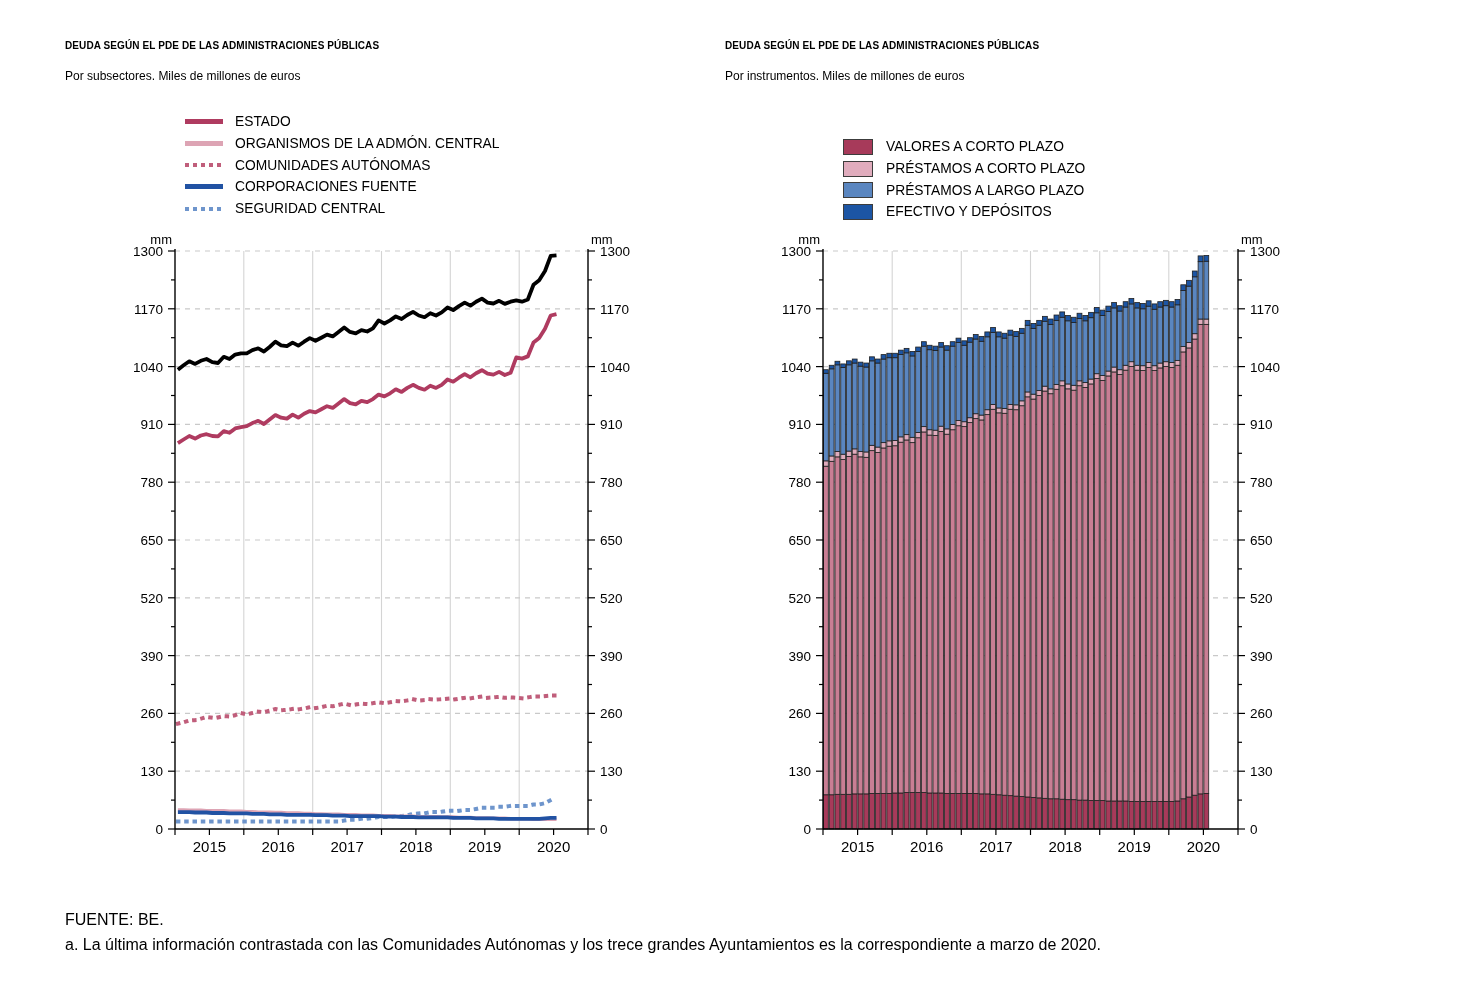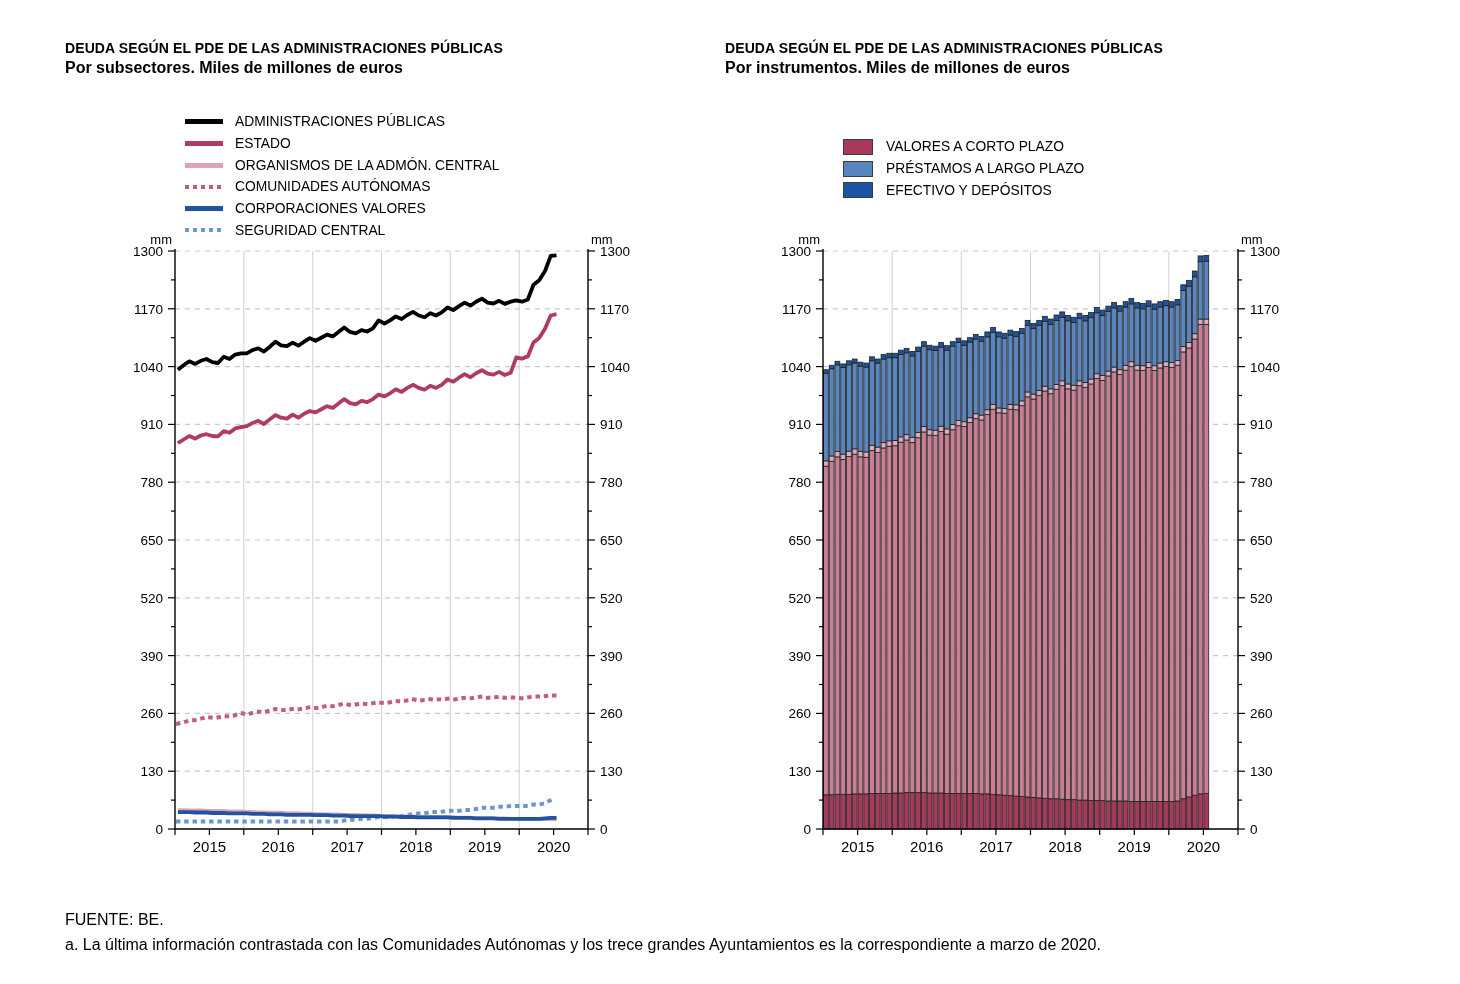--- a/index.html
+++ b/index.html
@@ -1,58 +1,54 @@
 <!DOCTYPE html>
 <html><head>
 <meta charset="utf-8">
 <style>
   * { margin:0; padding:0; box-sizing:border-box; }
   html,body { width:1460px; height:984px; background:#ffffff;
     font-family:"Liberation Sans", sans-serif; color:#000; overflow:hidden; }
   .title-block { position:absolute; width:640px; }
-  .chart-title { font-size:14px; font-weight:700; letter-spacing:0.1px; }
-  .chart-subtitle { font-size:16px; font-weight:700; margin-top:3px; }
+  .chart-title { font-size:10px; font-weight:700; letter-spacing:0.1px; }
+  .chart-subtitle { font-size:12px; font-weight:400; margin-top:18px; }
   .legend { position:absolute; }
   .lrow { display:flex; align-items:center; height:21.7px; }
   .lsample { width:38px; height:5px; margin-right:12px; flex:0 0 38px; }
   .lsample.dotted { height:4px; }
   .lbox { width:30px; height:16px; margin-right:13px; flex:0 0 30px;
           border:1.5px solid #3c3c3c; }
   .llabel { font-size:13.8px; white-space:nowrap; }
   svg { position:absolute; }
   .footer-line { position:absolute; font-size:16px; }
 </style>
 </head>
 <body>
 
 <div class="title-block" style="left:65px; top:40px;">
   <div class="chart-title">DEUDA SEGÚN EL PDE DE LAS ADMINISTRACIONES PÚBLICAS</div>
   <div class="chart-subtitle">Por subsectores. Miles de millones de euros</div>
 </div>
 
 <div class="legend" style="left:185px; top:111px;">
   <div class="lrow">
-    <span class="lsample" style="background: rgb(0, 0, 0);"></span>
-    <span class="llabel">ADMINISTRACIONES PÚBLICAS</span>
-  </div>
-  <div class="lrow">
     <span class="lsample" style="background: rgb(175, 59, 96);"></span>
     <span class="llabel">ESTADO</span>
   </div>
   <div class="lrow">
     <span class="lsample" style="background: rgb(221, 164, 180);"></span>
     <span class="llabel">ORGANISMOS DE LA ADMÓN. CENTRAL</span>
   </div>
   <div class="lrow">
     <span class="lsample dotted" style="background: repeating-linear-gradient(90deg, rgb(192, 94, 123) 0px, rgb(192, 94, 123) 4px, transparent 4px, transparent 8px);"></span>
     <span class="llabel">COMUNIDADES AUTÓNOMAS</span>
   </div>
   <div class="lrow">
     <span class="lsample" style="background: rgb(33, 82, 163);"></span>
-    <span class="llabel">CORPORACIONES VALORES</span>
+    <span class="llabel">CORPORACIONES FUENTE</span>
   </div>
   <div class="lrow">
     <span class="lsample dotted" style="background: repeating-linear-gradient(90deg, rgb(110, 149, 204) 0px, rgb(110, 149, 204) 4px, transparent 4px, transparent 8px);"></span>
     <span class="llabel">SEGURIDAD CENTRAL</span>
   </div>
 </div>
 
 <svg id="svgLeft" style="left:60px; top:225px;" width="580" height="660">
     <g>
       <line x1="183.8" x2="183.8" y1="26" y2="604" stroke="#d4d4d4" stroke-width="1.1"></line>
@@ -173,20 +169,24 @@
 
 <div class="title-block" style="left:725px; top:40px;">
   <div class="chart-title">DEUDA SEGÚN EL PDE DE LAS ADMINISTRACIONES PÚBLICAS</div>
   <div class="chart-subtitle">Por instrumentos. Miles de millones de euros</div>
 </div>
 
 <div class="legend" style="left:843px; top:136px;">
   <div class="lrow">
     <span class="lbox" style="background: rgb(167, 58, 90);"></span>
     <span class="llabel">VALORES A CORTO PLAZO</span>
+  </div>
+  <div class="lrow">
+    <span class="lbox" style="background: rgb(224, 172, 189);"></span>
+    <span class="llabel">PRÉSTAMOS A CORTO PLAZO</span>
   </div>
   <div class="lrow">
     <span class="lbox" style="background: rgb(90, 134, 192);"></span>
     <span class="llabel">PRÉSTAMOS A LARGO PLAZO</span>
   </div>
   <div class="lrow">
     <span class="lbox" style="background: rgb(28, 85, 164);"></span>
     <span class="llabel">EFECTIVO Y DEPÓSITOS</span>
   </div>
 </div>

